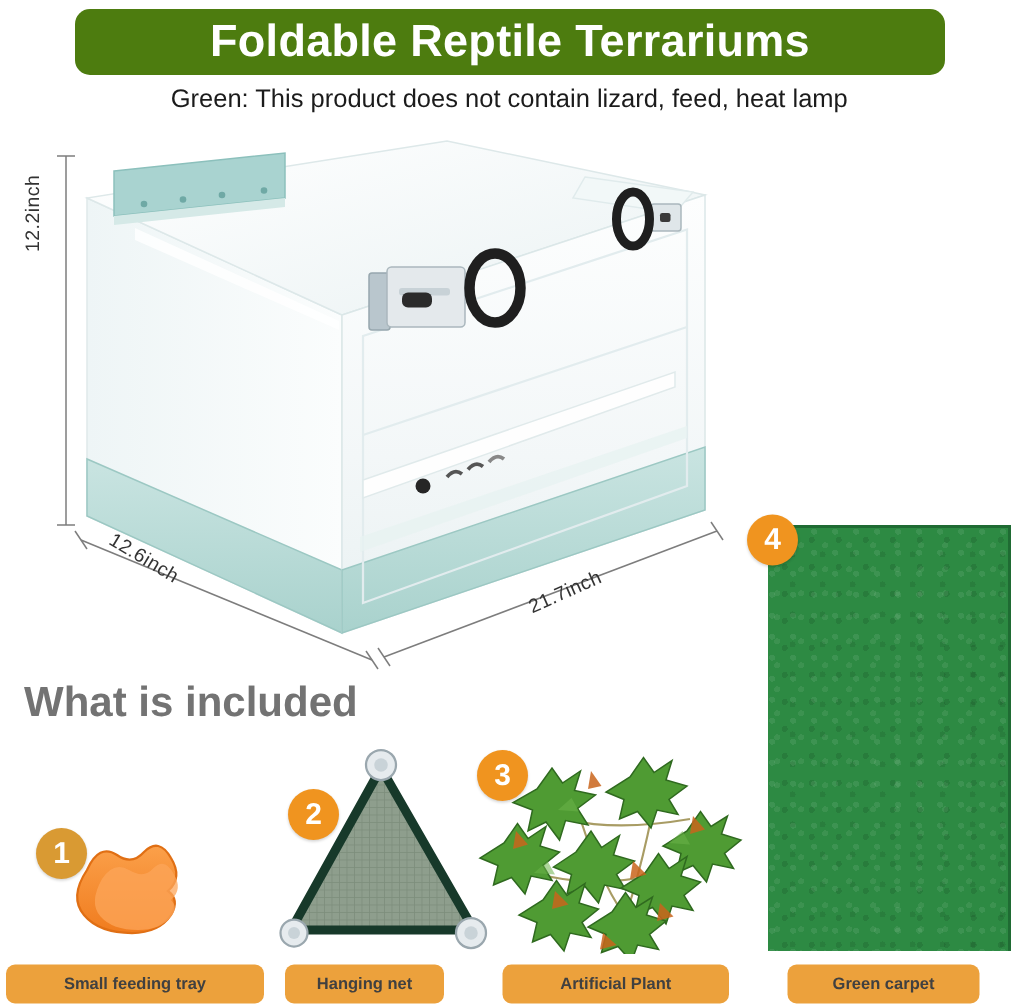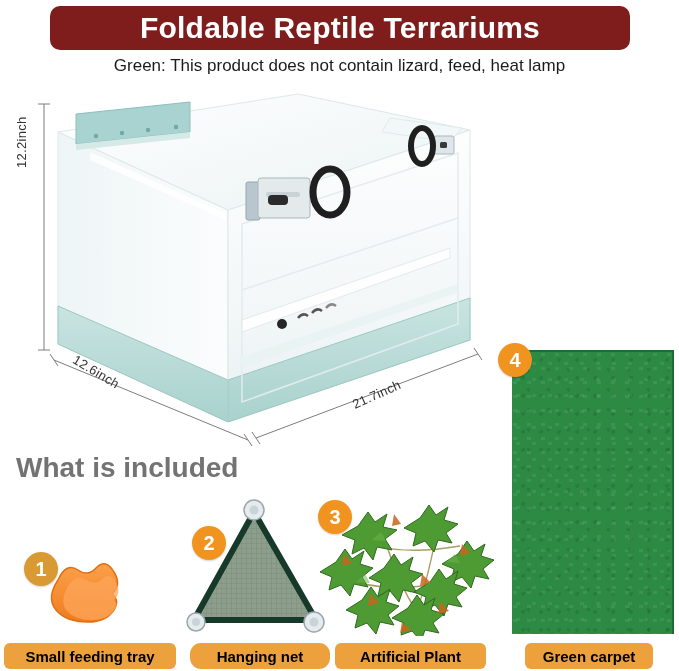--- a/index.html
+++ b/index.html
@@ -2,21 +2,21 @@
 <html><head>
 <meta charset="utf-8">
 <style>
   html,body{margin:0;padding:0;background:#fff;}
   body{width:679px;height:671px;position:relative;overflow:hidden;
        font-family:"Liberation Sans",sans-serif;}
 
   
   .title-banner{
     position:absolute;left:50px;top:6px;width:580px;height:44px;
-    background:#7f1d1d;border-radius:10px;
+    background:#4d7c0f;border-radius:10px;
     display:flex;align-items:center;justify-content:center;
   }
   .title-banner span{
     color:#fff;font-size:30px;font-weight:bold;letter-spacing:.2px;
     white-space:nowrap;
   }
   .note{
     position:absolute;left:0;top:56px;width:679px;text-align:center;
     font-size:17px;color:#1b1b1b;white-space:nowrap;
   }
@@ -49,21 +49,21 @@
   }
   .badge-1{background:#d99a33;}
   .badge-2,.badge-3,.badge-4{background:#f0941f;}
 
   .label-pill{
     position:absolute;height:26px;background:#eca13c;border-radius:6px;
     display:flex;align-items:center;justify-content:center;
     padding:0 14px;box-sizing:border-box;
   }
   .label-pill span{
-    color:#000000;font-size:15px;font-weight:bold;white-space:nowrap;
+    color:#404040;font-size:11px;font-weight:bold;white-space:nowrap;
   }
 
   
   .carpet{
     position:absolute;left:512px;top:350px;width:160px;height:282px;
     background:#2d8a43;
     background-image:
       radial-gradient(circle at 20% 18%, rgba(255,255,255,.08) 0 2px, transparent 2px),
       radial-gradient(circle at 62% 44%, rgba(0,0,0,.10) 0 2px, transparent 2px),
       radial-gradient(circle at 38% 72%, rgba(255,255,255,.07) 0 2px, transparent 2px),
@@ -208,21 +208,21 @@
     <g>
       <circle cx="68" cy="12" r="10" fill="#e6ebee" stroke="#9aa7ae" stroke-width="1.5"></circle>
       <circle cx="68" cy="12" r="4.5" fill="#c9d3d8"></circle>
       <circle cx="128" cy="124" r="10" fill="#e6ebee" stroke="#9aa7ae" stroke-width="1.5"></circle>
       <circle cx="128" cy="124" r="4.5" fill="#c9d3d8"></circle>
       <circle cx="10" cy="124" r="9" fill="#e6ebee" stroke="#9aa7ae" stroke-width="1.5"></circle>
       <circle cx="10" cy="124" r="4" fill="#c9d3d8"></circle>
     </g>
   </svg>
 </div>
-<div class="label-pill" style="left:190px;top:643px;width:140px;border-radius:11px;">
+<div class="label-pill" style="left:190px;top:643px;width:106px;">
   <span>Hanging net</span>
 </div>
 
 <div class="item" style="left:310px;top:496px;width:190px;height:140px;">
   <div class="badge badge-3" style="left:8px;top:4px;">3</div>
   <svg width="190" height="140">
     <g stroke="#9a8b4a" stroke-width="1.4" fill="none" opacity=".85">
       <path d="M40 40 q40 22 110 10"></path>
       <path d="M30 80 q60 26 140 -6"></path>
       <path d="M70 24 q14 60 40 96"></path>

